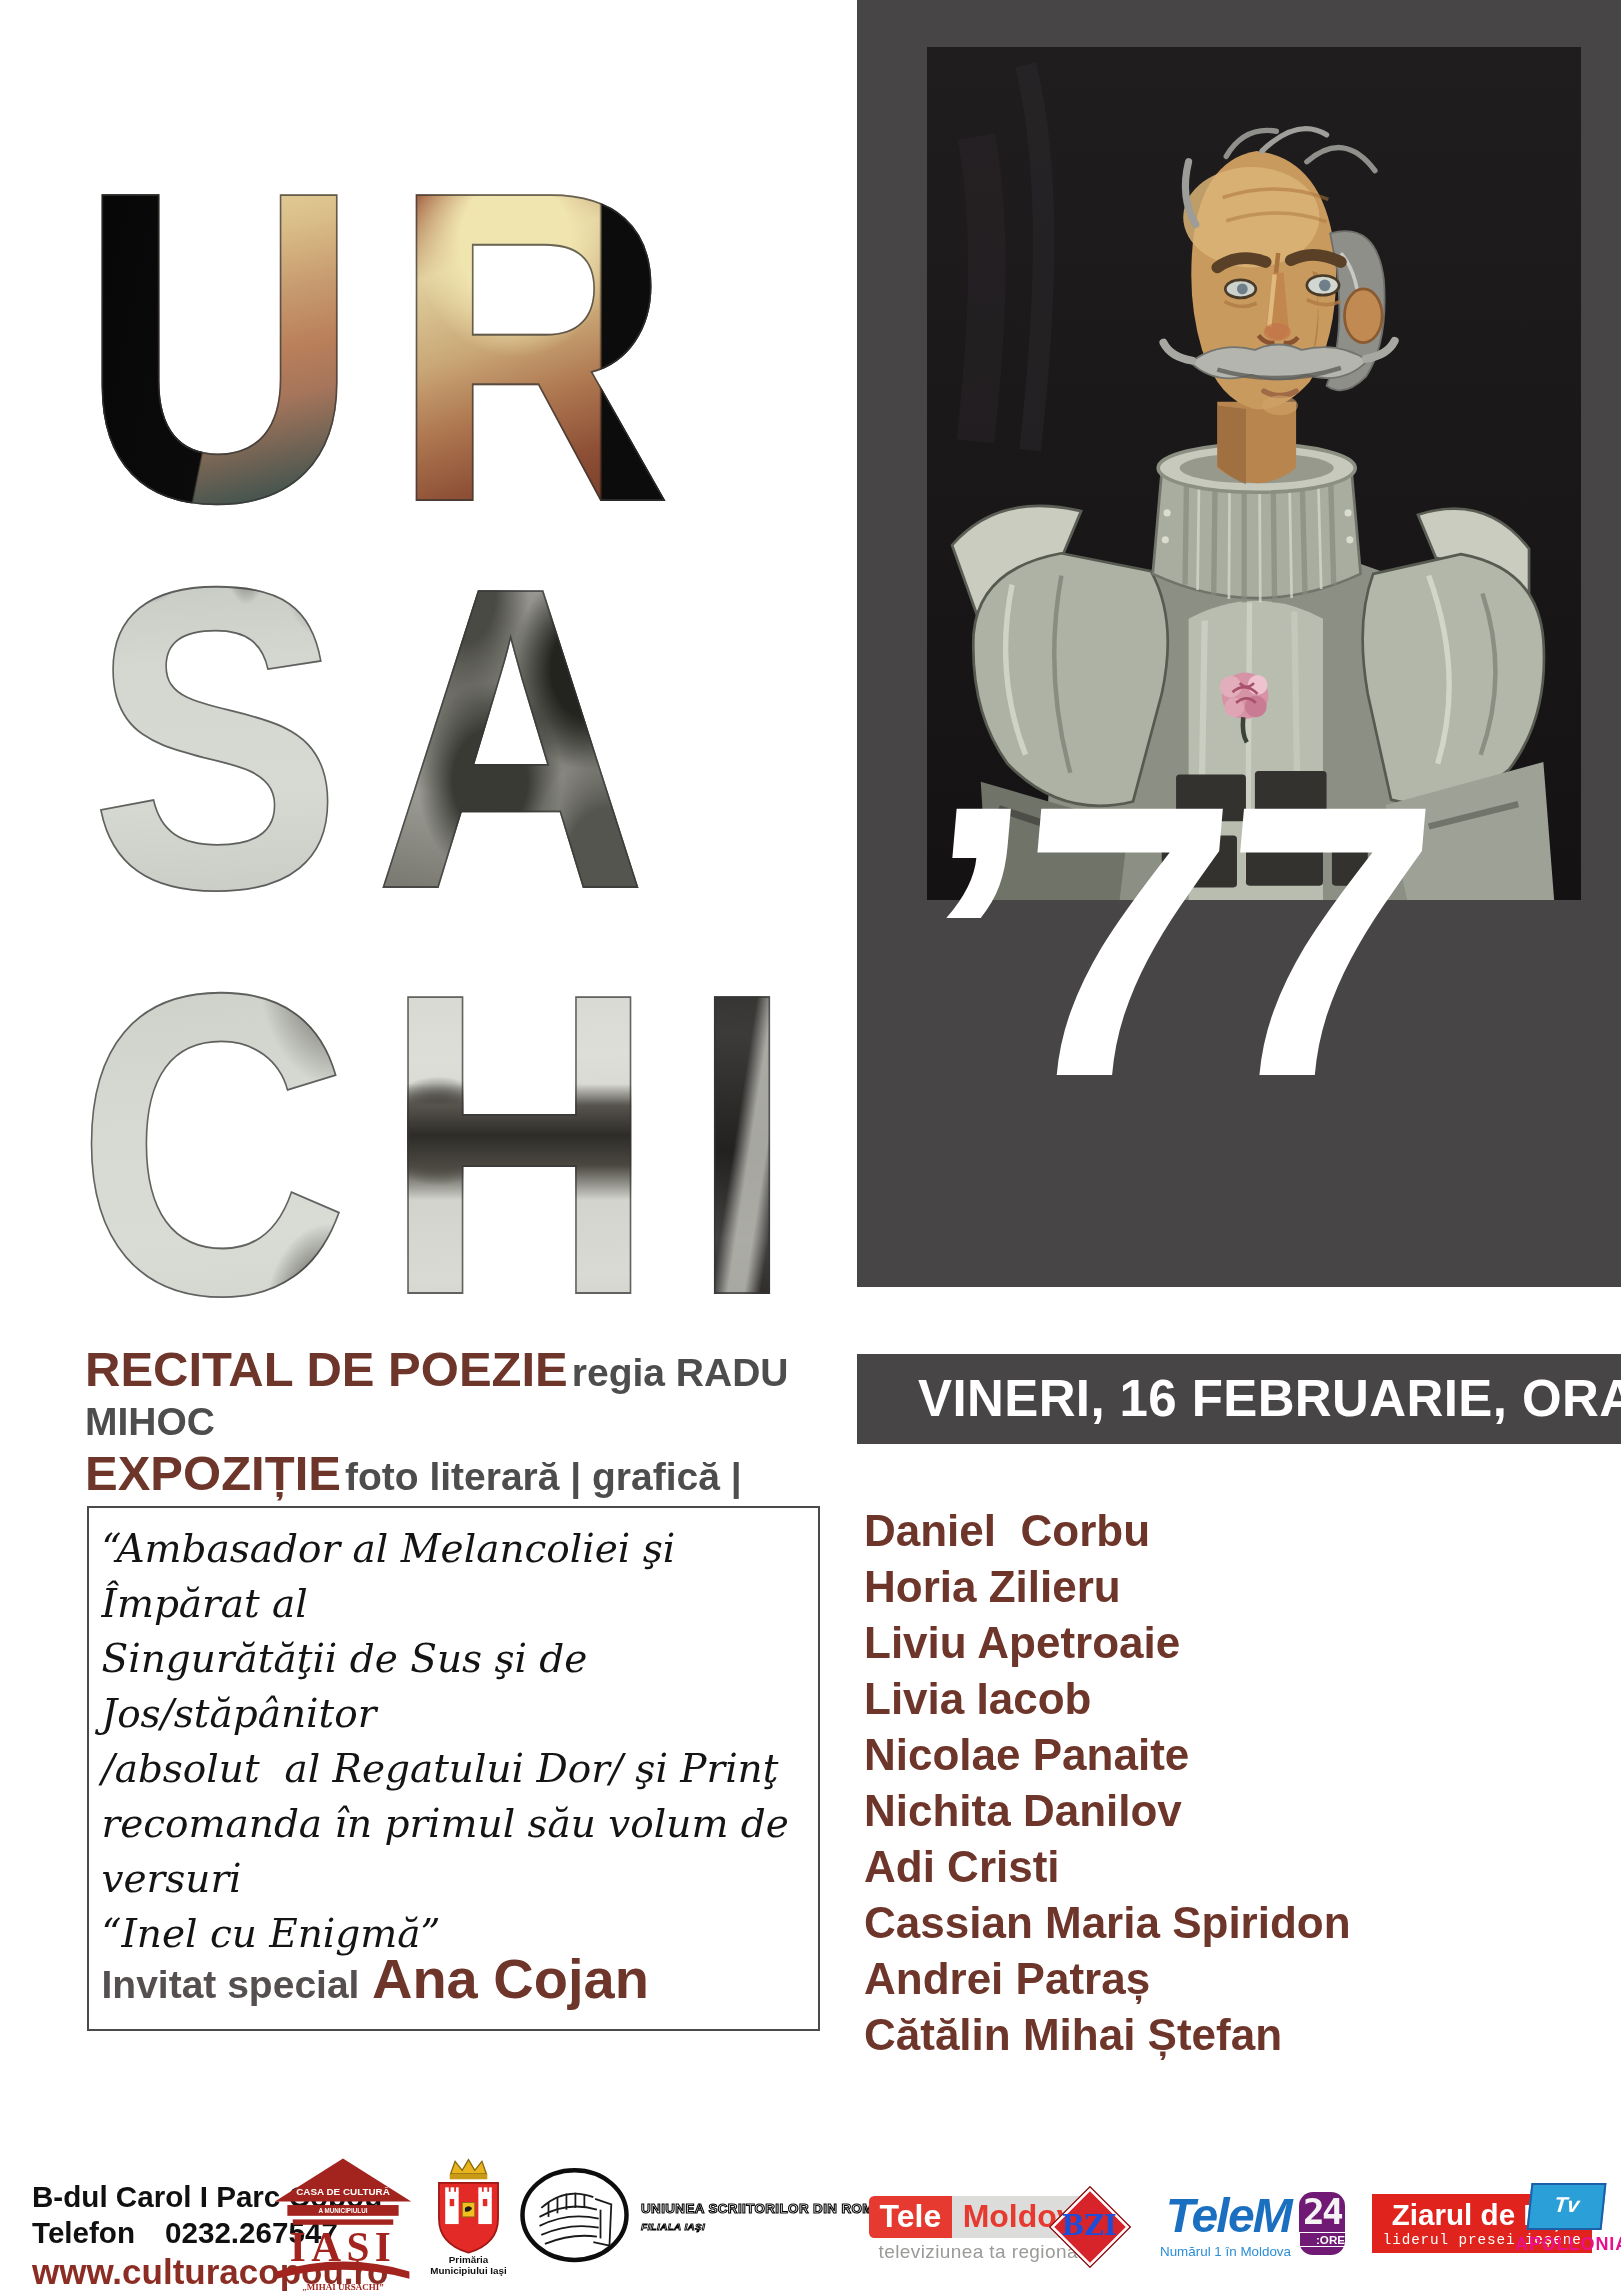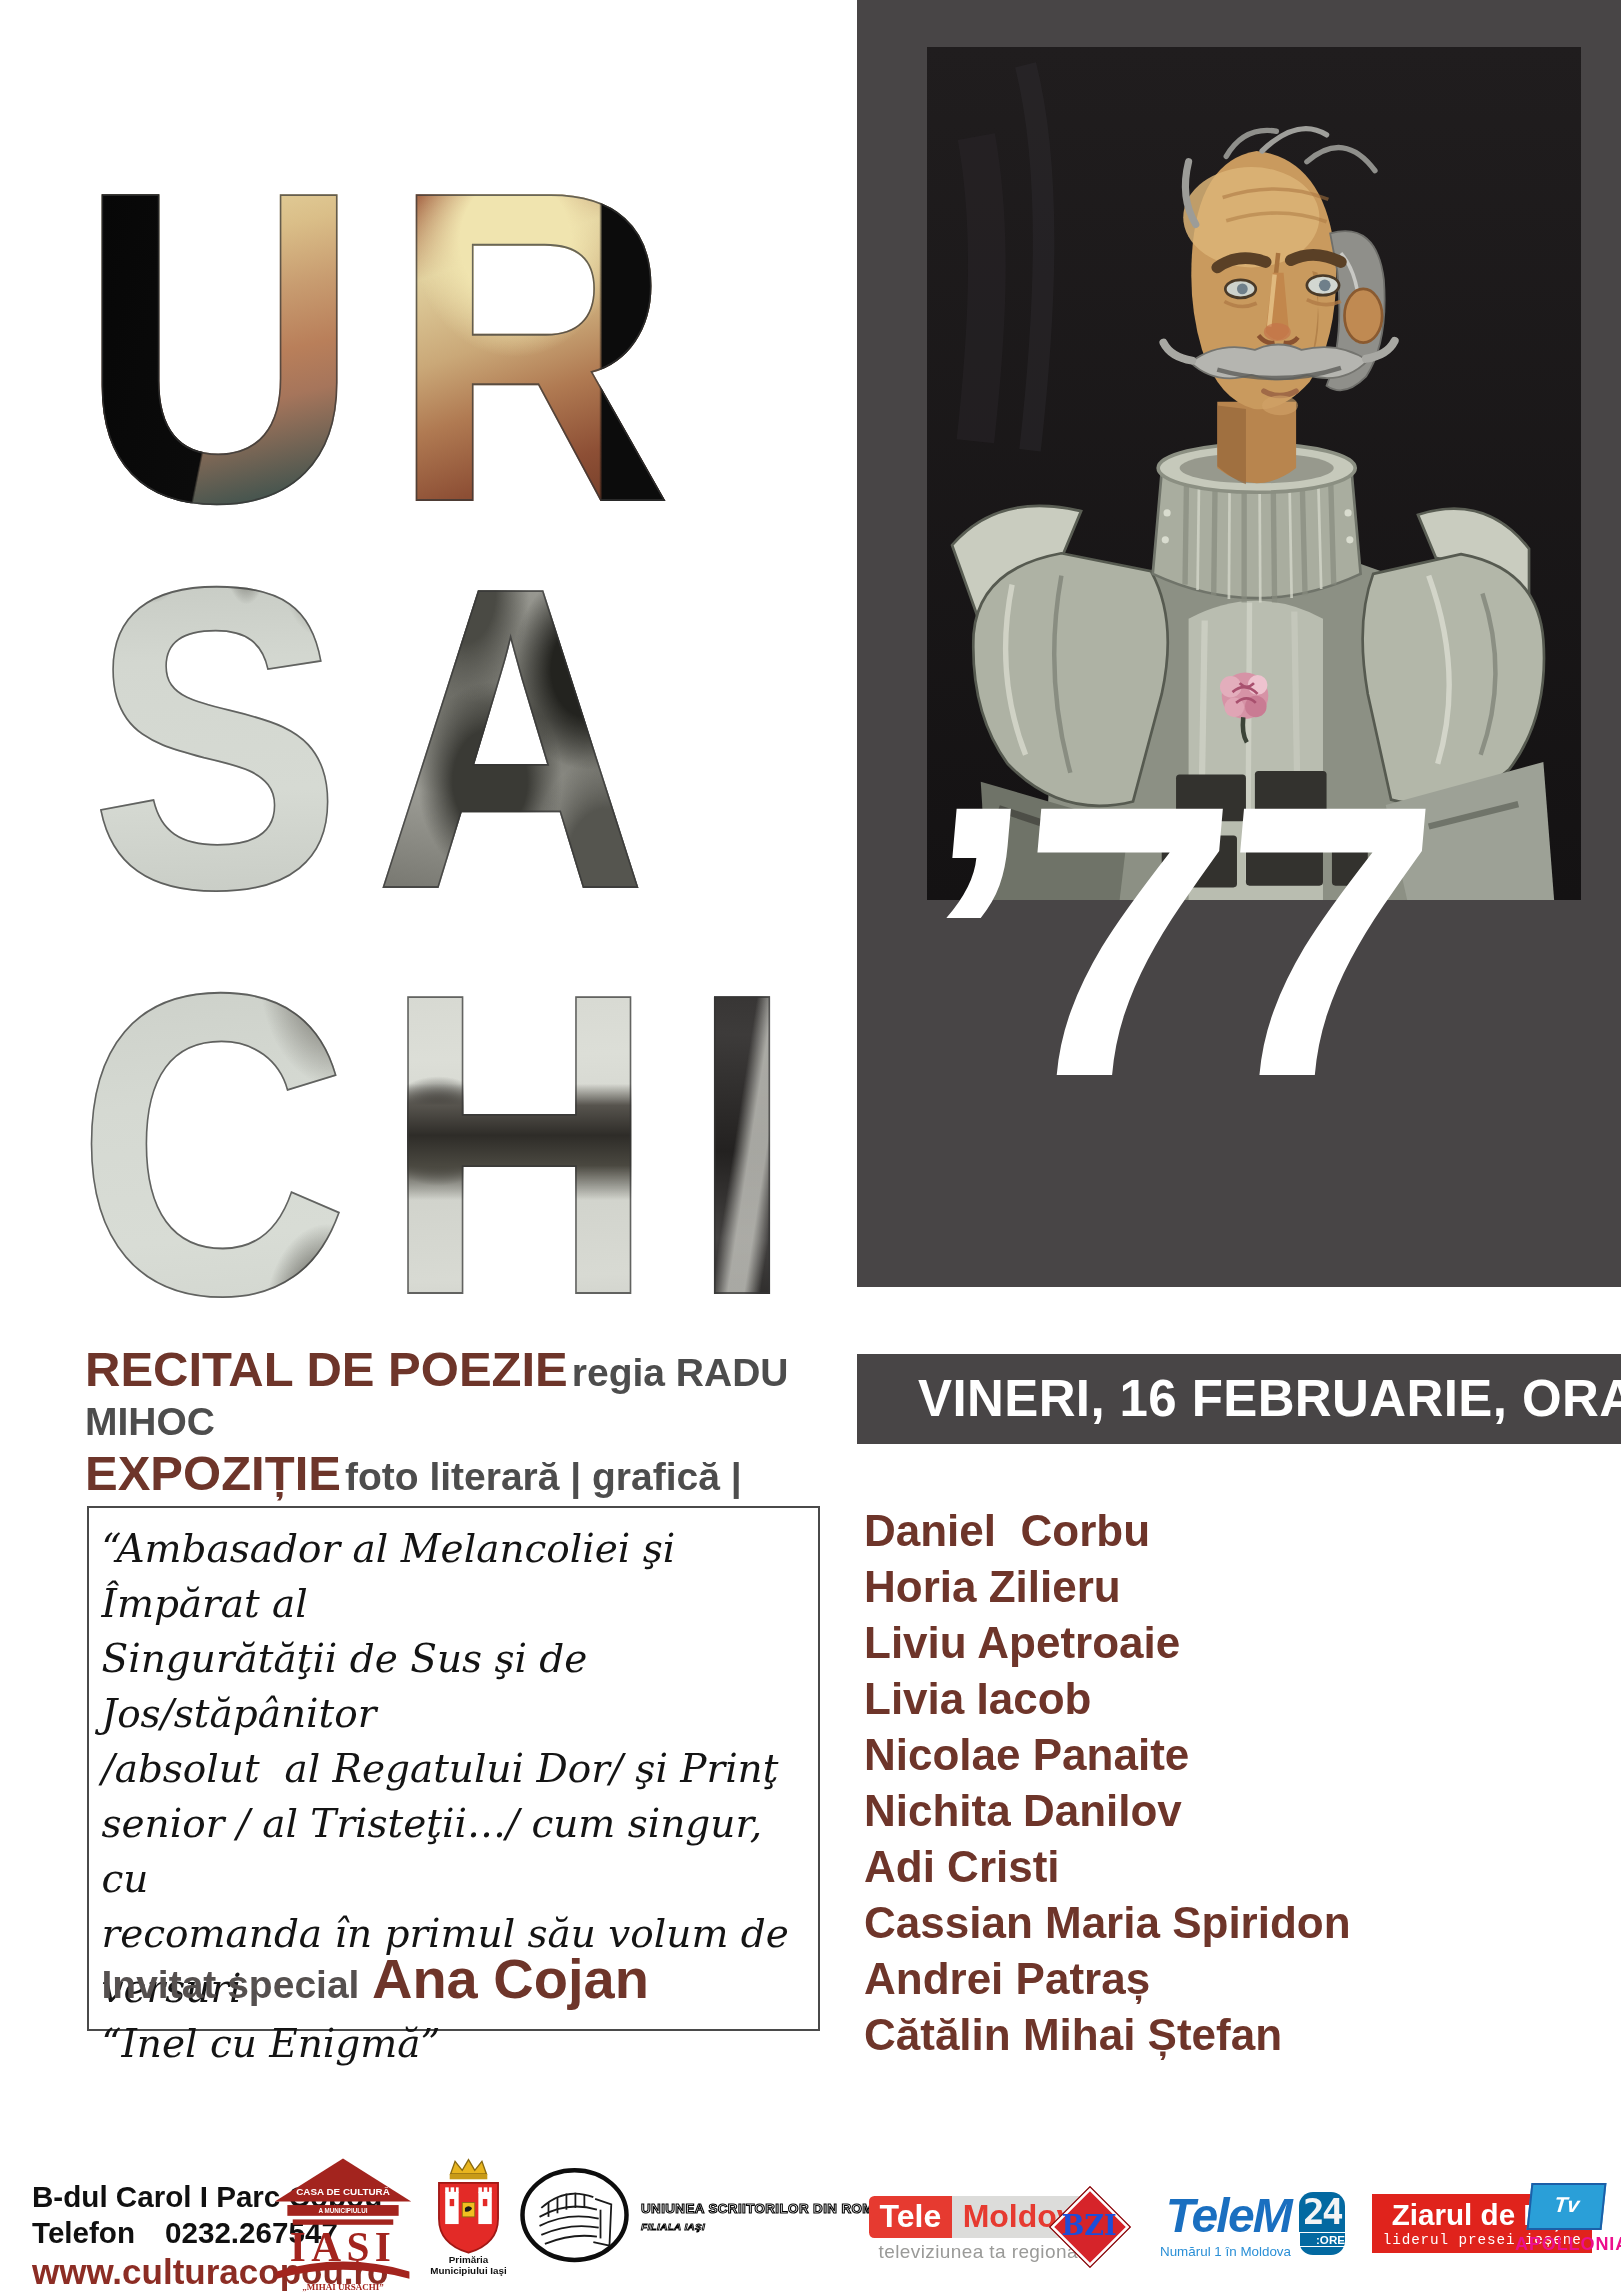--- a/index.html
+++ b/index.html
@@ -98,21 +98,21 @@
            border-radius:0 5.4px 5.4px 0;}
   .tm-cap{color:#9a9a98;font-size:19px;margin-top:2.7px;letter-spacing:0.4px;}
   .bzi-logo{left:1048px;top:45px;width:82px;height:82px;}
   .bzi-diamond{position:absolute;left:12.5px;top:12.5px;width:56px;height:56px;background:#d6242a;
                border:1.8px solid #7e1113;transform:rotate(45deg);box-shadow:inset 0 0 0 2.7px #fff;}
   .bzi-text{position:absolute;left:0;top:25px;width:82px;text-align:center;color:#1d4ed8;
             font-family:"DejaVu Serif",serif;font-weight:700;font-size:27px;}
   .telem-logo{left:1139px;top:52px;width:152px;text-align:right;}
   .telem-text{font-size:48px;font-weight:800;font-style:italic;color:#1a6fc0;letter-spacing:-1.8px;line-height:1;}
   .telem-cap{font-size:13.4px;color:#2a8fd6;margin-top:3.6px;}
-  .ore-logo{left:1299px;top:52px;width:46px;height:63px;background:#0369a1;border-radius:14px;
+  .ore-logo{left:1299px;top:52px;width:46px;height:63px;background:#701a75;border-radius:14px;
             text-align:center;}
   .ore-digits{font-family:"DejaVu Sans Mono",monospace;font-weight:700;font-size:36px;color:#f4f4f4;
               letter-spacing:-2.7px;line-height:39px;}
   .ore-label{display:inline-block;border:1.8px solid #fff;color:#fff;font-size:11.6px;font-weight:700;
              padding:0 16px;line-height:13.4px;}
   .ziarul-logo{left:1372px;top:54px;background:#e0231c;padding:5.4px 10.7px 4.5px;text-align:center;}
   .ziarul-title{color:#fff;font-size:29.6px;font-weight:800;line-height:1.05;white-space:nowrap;}
   .ziarul-cap{color:#fff;font-family:"Liberation Mono",monospace;font-size:14.3px;letter-spacing:0.9px;
               margin-top:1.8px;white-space:nowrap;}
   .apo-logo{left:1515px;top:43px;width:106px;text-align:center;}
@@ -253,21 +253,20 @@
     <div><span class="red-title">RECITAL DE POEZIE</span> <span class="gray-sub">regia RADU MIHOC</span></div>
     <div><span class="red-title">EXPOZIȚIE</span> <span class="gray-sub">foto literară | grafică | pictură</span></div>
   </div>
 
   <div class="banner">VINERI, 16 FEBRUARIE, ORA 13.00</div>
 
   <div class="quote-box">
     <div class="q-line">“Ambasador al Melancoliei şi Împărat al</div>
     <div class="q-line">Singurătăţii de Sus şi de Jos/stăpânitor</div>
     <div class="q-line">/absolut  al Regatului Dor/ şi Prinţ</div>
-    <div class="q-line">senior / al Tristeţii…/ cum singur, cu</div>
     <div class="q-line">recomanda în primul său volum de versuri</div>
     <div class="q-line">“Inel cu Enigmă”</div>
     <div class="invited">
       <span class="inv-label">Invitat special</span><span class="inv-name">Ana Cojan</span>
     </div>
   </div>
 
   <div class="names">
     <div class="name">Daniel  Corbu</div>
     <div class="name">Horia Zilieru</div>

